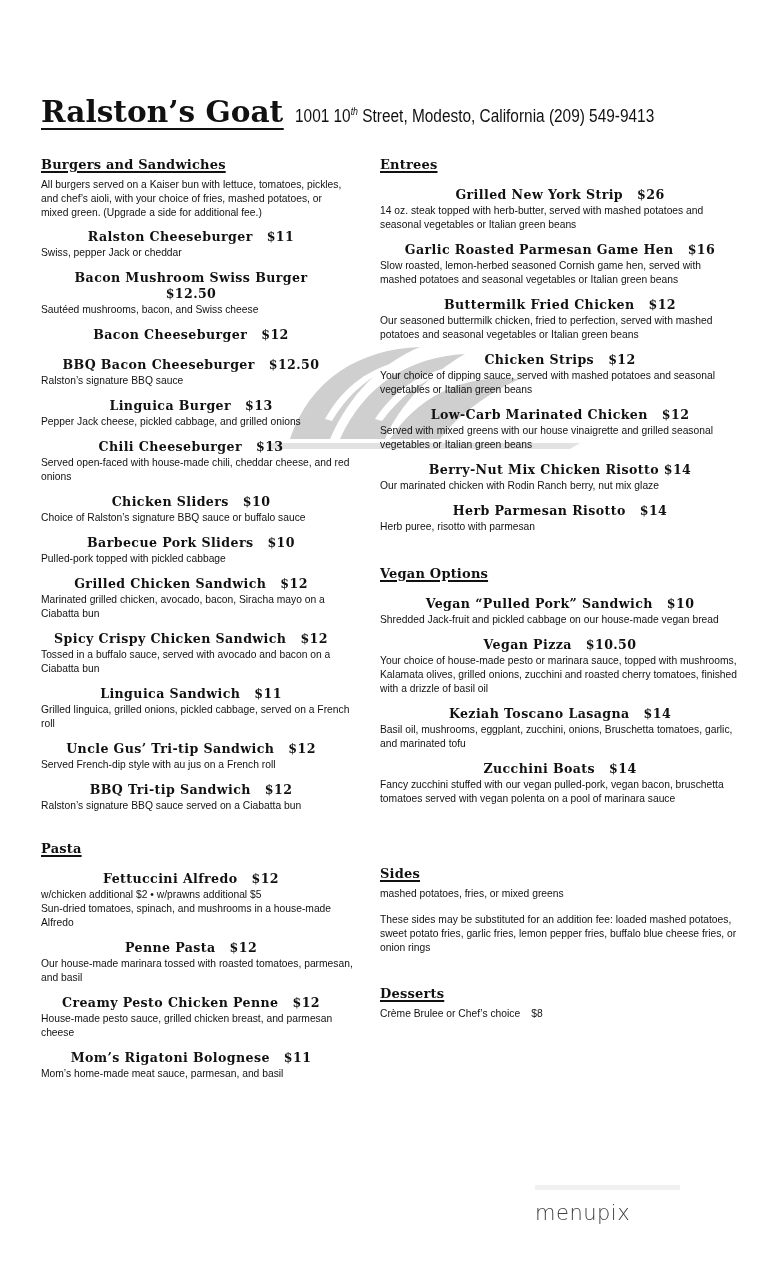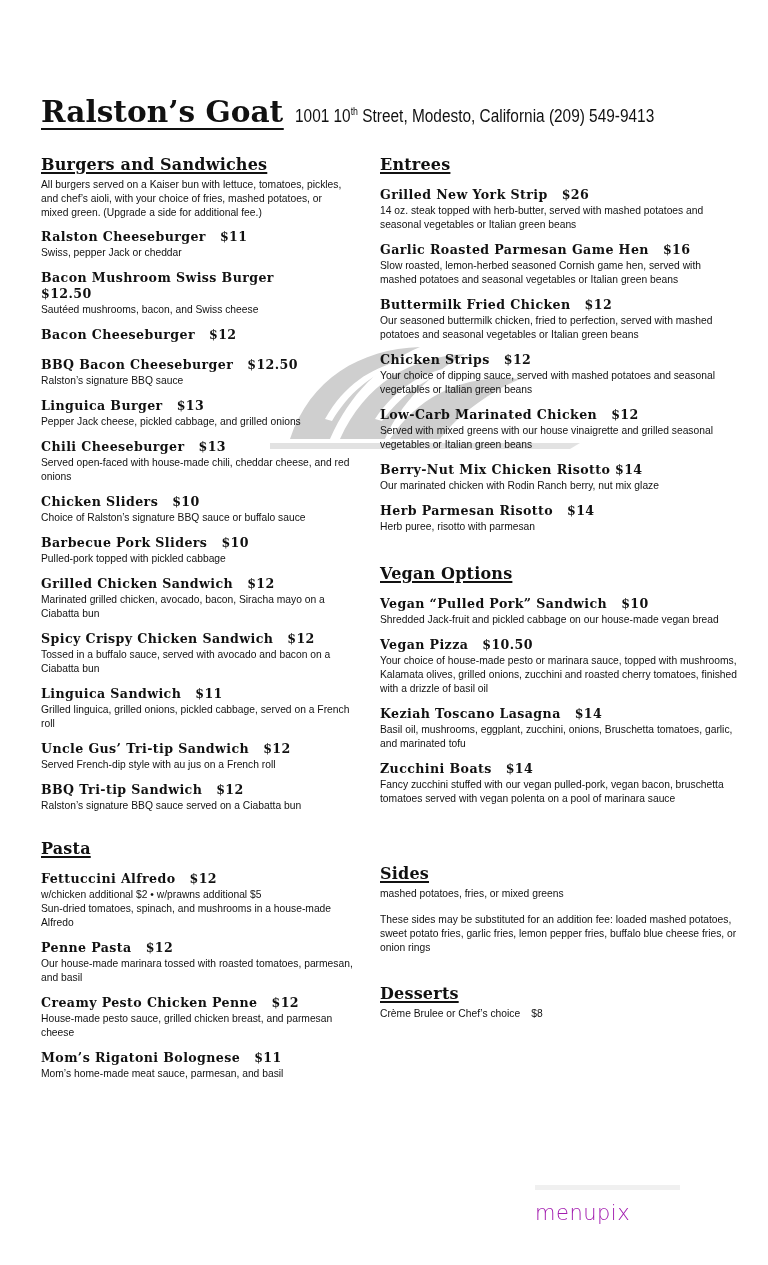--- a/index.html
+++ b/index.html
@@ -1,34 +1,34 @@
 <!DOCTYPE html>
 <html><head>
 <meta charset="utf-8">
 <style>
   html, body { margin: 0; padding: 0; background: #ffffff; }
   body { width: 768px; height: 1265px; position: relative; overflow: hidden; color: #111; font-family: "Liberation Sans", sans-serif; }
   .page { position: absolute; left: 0; top: 12px; width: 768px; height: 1265px; margin-top: 21px; }
   .header { position: absolute; left: 41px; top: 64px; display: flex; align-items: baseline; white-space: nowrap; }
   .title { font-family: "DejaVu Serif", serif; font-weight: 900; font-size: 29px; letter-spacing: 0px; border-bottom: 2px solid #111; line-height: 30px; padding-bottom: 1px; transform: scaleX(1.02); transform-origin: left; }
   .address { font-family: "Liberation Sans", sans-serif; font-size: 17.5px; margin-left: 16px; transform: scaleX(0.88); transform-origin: left; color: #111; }
-  .address sup { font-size: 10px; }
+  .address sup { font-size: 10px; font-style: italic; }
   .col { position: absolute; top: 122px; }
   .col-left { left: 41px; width: 300px; }
   .col-right { left: 380px; width: 360px; }
-  .section-title { font-family: "DejaVu Serif", serif; font-weight: 900; font-size: 16px; text-decoration: underline; text-decoration-thickness: 2px; text-underline-offset: 2px; margin: 0 0 2px 0; letter-spacing: 0.2px; line-height: 20px; }
+  .section-title { font-family: "DejaVu Serif", serif; font-weight: 900; font-size: 13px; text-decoration: underline; text-decoration-thickness: 2px; text-underline-offset: 2px; margin: 0 0 2px 0; letter-spacing: 0.2px; line-height: 20px; }
   .section-intro { font-size: 11.2px; line-height: 14px; margin: 0 0 10px 0; transform: scaleX(0.92); transform-origin: left; width: 330px; }
   .item { margin: 0 0 11px 0; }
-  .item-name { font-family: "DejaVu Serif", serif; font-weight: 900; font-size: 12.6px; line-height: 16px; letter-spacing: 0.4px; }
+  .item-name { font-family: "DejaVu Serif", serif; font-weight: 900; font-size: 12.6px; line-height: 16px; letter-spacing: 0.4px; text-align: center; }
   .item-price { margin-left: 14px; }
   .item-desc { font-size: 11.2px; line-height: 14px; transform: scaleX(0.92); transform-origin: left; width: 340px; }
   .col-right .item-desc, .col-right .section-intro { width: 390px; }
   .gap-section { height: 16px; }
   .watermark { position: absolute; left: 270px; top: 306px; width: 310px; height: 110px; pointer-events: none; }
-  .menupix { position: absolute; left: 535px; top: 1168px; font-family: "DejaVu Sans", sans-serif; font-size: 21px; color: #a21caf; font-weight: 300; letter-spacing: 0.5px; }
+  .menupix { position: absolute; left: 535px; top: 1168px; font-family: "DejaVu Sans", sans-serif; font-size: 21px; color: #404040; font-weight: 300; letter-spacing: 0.5px; }
   .menupix-sub { position: absolute; left: 535px; top: 1152px; width: 145px; height: 5px; background: #f0f0f0; }
 </style>
 </head>
 <body>
 
 <div class="page">
 
   <div class="header">
     <span class="title">Ralston’s Goat</span>
     <span class="address"><span>1001 10</span><sup>th</sup><span> Street, Modesto, California  (209) 549-9413</span></span>

